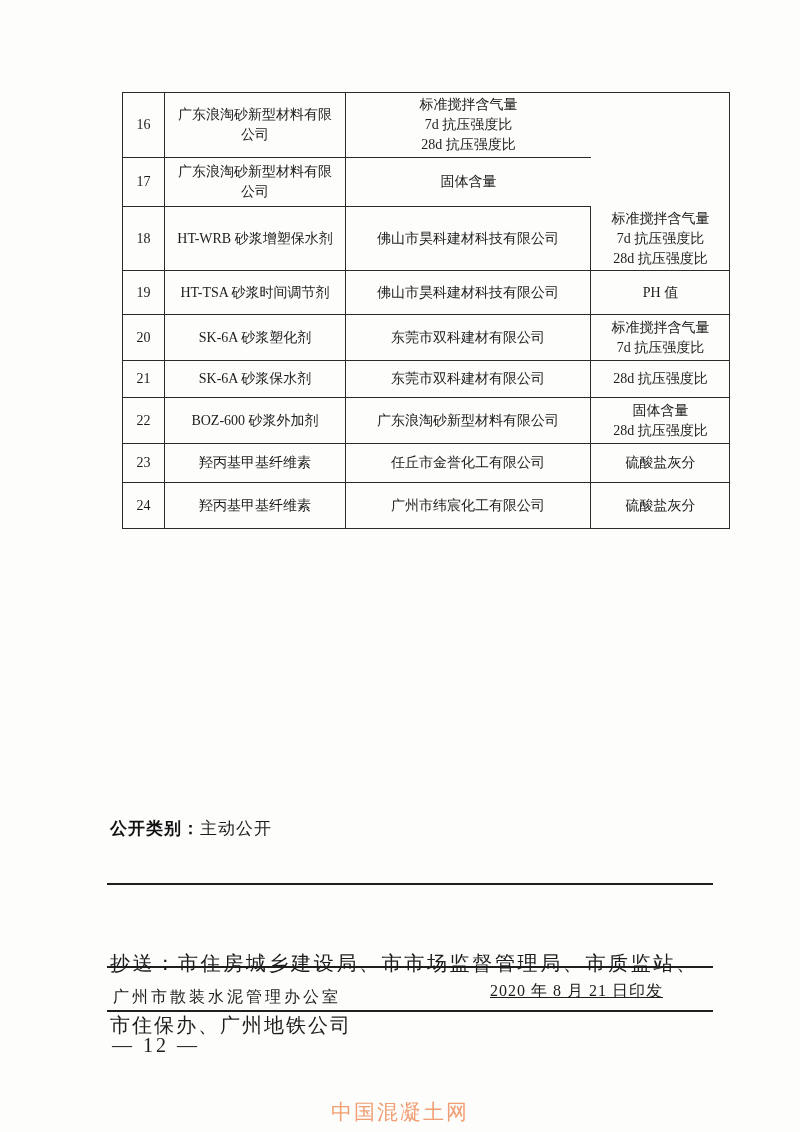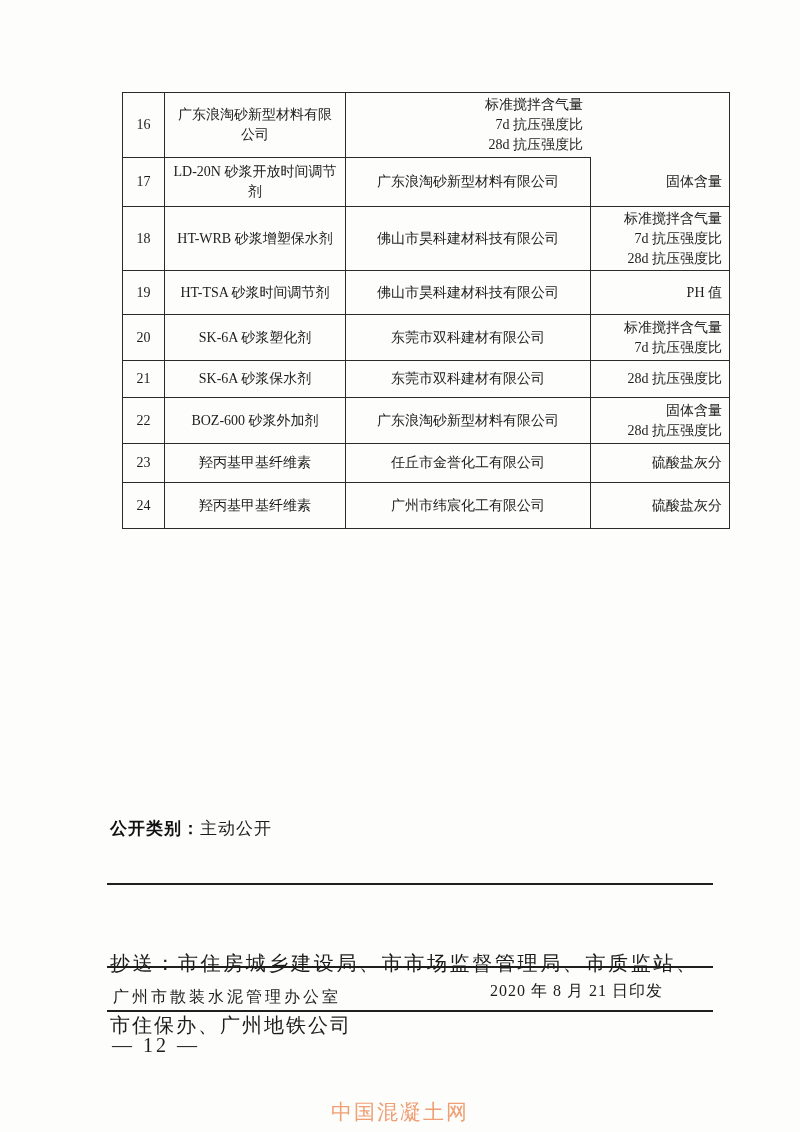--- a/index.html
+++ b/index.html
@@ -18,21 +18,21 @@
     display:grid;grid-template-columns:42px 181px 245px 139px;
     box-sizing:border-box;
   }
   .cell{
     border-right:1px solid #2a2a2a;border-bottom:1px solid #2a2a2a;
     box-sizing:border-box;
     display:flex;flex-direction:column;justify-content:center;align-items:center;
     text-align:center;font-size:14px;line-height:20px;color:#1c1c1c;
     padding:2px 8px;overflow:hidden;
   }
-  .cell:last-child{border-right:none;align-items:flex-end;}
+  .cell:last-child{border-right:none;}
   .trow:last-child .cell{border-bottom:none;}
   .c-items div{white-space:nowrap;}
   
   .disclosure{
     position:absolute;left:110px;top:811px;font-size:17px;letter-spacing:1px;margin-top:6px;
   }
   .disclosure .lab{font-weight:bold;color:#111;}
   .rule{position:absolute;left:107px;width:606px;height:2px;background:#1f1f1f;}
   .rule-1{top:883px;}
   .rule-2{top:966px;}
@@ -41,21 +41,21 @@
     position:absolute;left:110px;top:932px;width:588px;
     font-size:20px;letter-spacing:2px;line-height:62px;
     text-align:justify;
   }
   .footer-row{
     position:absolute;left:113px;top:974px;width:599px;height:34px;
     display:flex;justify-content:space-between;align-items:center;
     font-size:16px;
   }
   .footer-row .office{letter-spacing:3px;margin-top:12px;}
-  .footer-row .date{margin-right:49px;letter-spacing:1px;}
+  .footer-row .date{margin-right:49px;letter-spacing:1px;text-decoration:underline;}
   .page-number{
     position:absolute;left:112px;top:1034px;font-size:20px;letter-spacing:3px;
   }
   .watermark{
     position:absolute;left:0;top:1074px;width:100%;text-align:center;
     font-size:21px;letter-spacing:2px;
     font-family:"Liberation Sans","DejaVu Sans",sans-serif;
     margin-top:24px;
   }
 </style>
@@ -68,21 +68,20 @@
     <div class="cell c-no">16</div>
     <div class="cell c-company">广东浪淘砂新型材料有限公司</div>
     <div class="cell c-items">
           <div>标准搅拌含气量</div>
           <div>7d 抗压强度比</div>
           <div>28d 抗压强度比</div>
         </div>
   </div>
       <div class="trow" style="height: 49px;">
     <div class="cell c-no">17</div>
-    <div class="cell c-product">LD-20N 砂浆开放时间调节剂</div>
     <div class="cell c-company">广东浪淘砂新型材料有限公司</div>
     <div class="cell c-items">
           <div>固体含量</div>
         </div>
   </div>
       <div class="trow" style="height: 64px;">
     <div class="cell c-no">18</div>
     <div class="cell c-product">HT-WRB 砂浆增塑保水剂</div>
     <div class="cell c-company">佛山市昊科建材科技有限公司</div>
     <div class="cell c-items">

